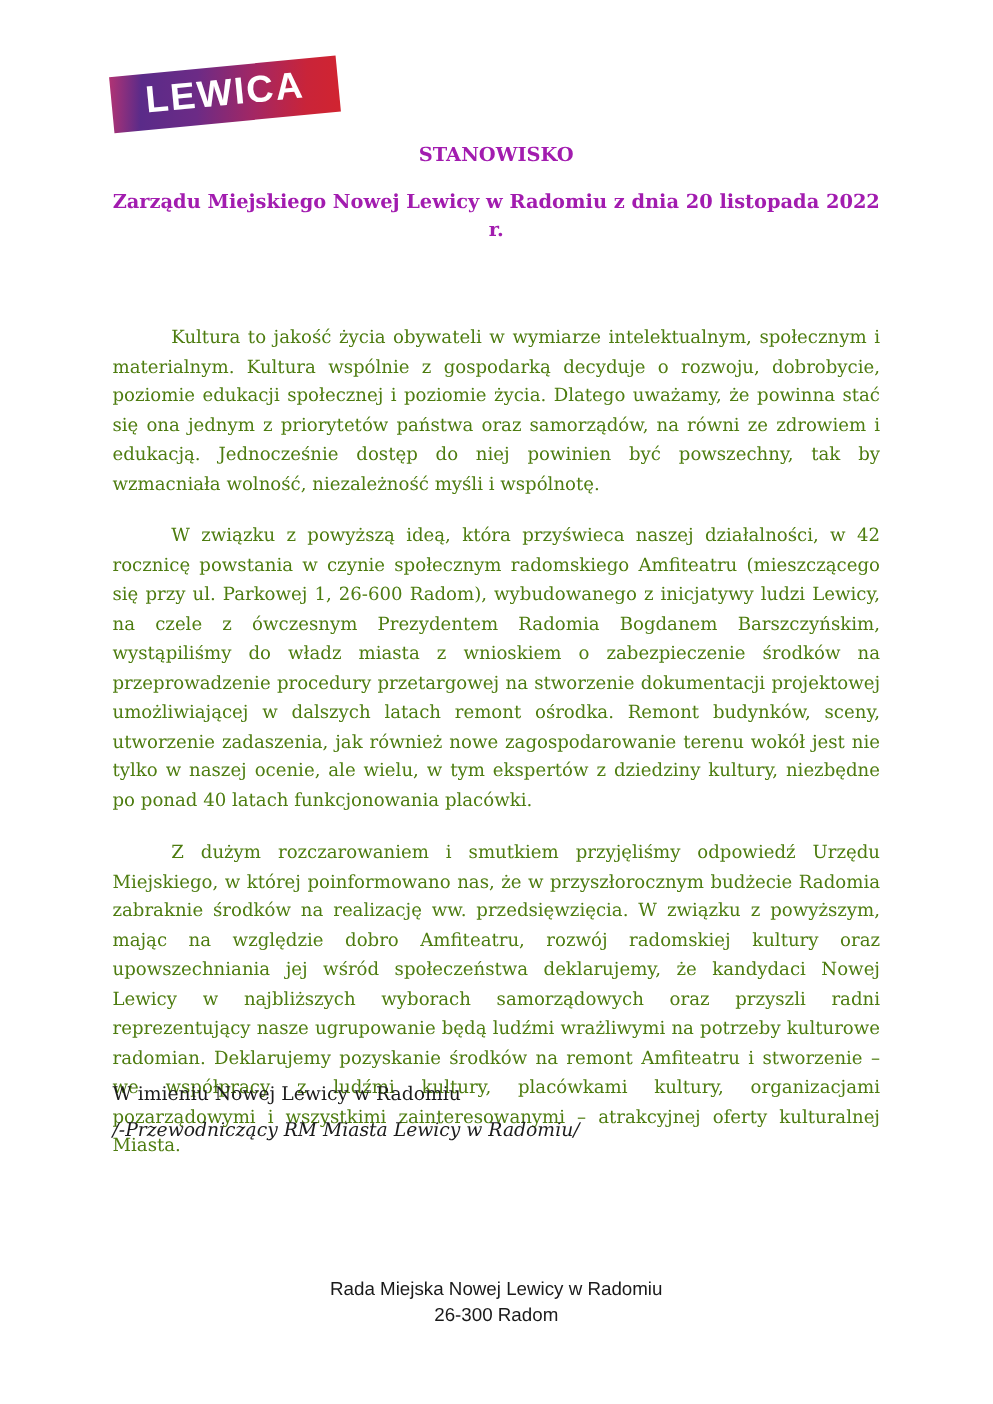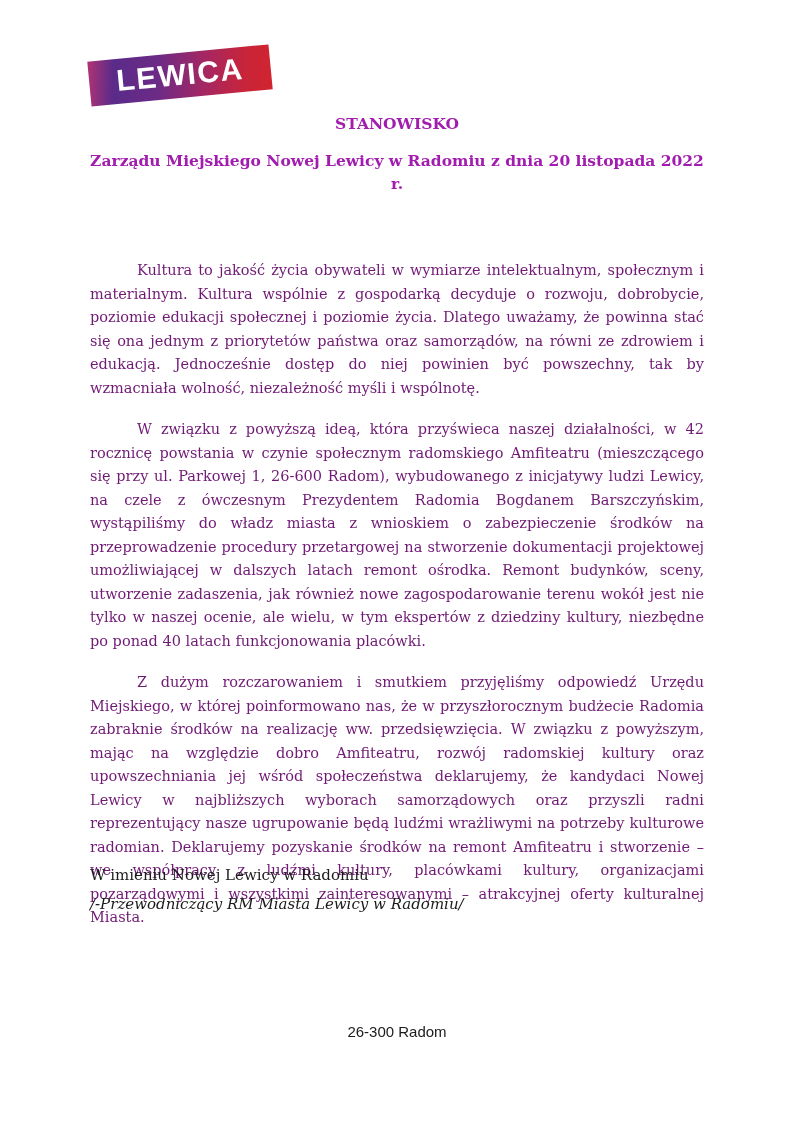--- a/index.html
+++ b/index.html
@@ -48,21 +48,21 @@
     white-space: pre-wrap;
   }
 
   
   .content {
     position: absolute;
     top: 259px; left: 90px; width: 614px;
     font-size: 14.5px;
     line-height: 23.5px;
     text-align: justify;
-    color: #701a75;
+    color: #4d7c0f;
   }
   .content p {
     margin: 0 0 18px 0;
     text-indent: 47px;
   }
 
   
   .signature {
     position: absolute;
     top: 861px; left: 90px; width: 614px;
@@ -101,14 +101,15 @@
   <p>W związku z powyższą ideą, która przyświeca naszej działalności, w 42 rocznicę powstania w czynie społecznym radomskiego Amfiteatru (mieszczącego się przy ul. Parkowej 1, 26-600 Radom), wybudowanego z inicjatywy ludzi Lewicy, na czele z ówczesnym Prezydentem Radomia Bogdanem Barszczyńskim, wystąpiliśmy do władz miasta z wnioskiem o zabezpieczenie środków na przeprowadzenie procedury przetargowej na stworzenie dokumentacji projektowej umożliwiającej w dalszych latach remont ośrodka. Remont budynków, sceny, utworzenie zadaszenia, jak również nowe zagospodarowanie terenu wokół jest nie tylko w naszej ocenie, ale wielu, w tym ekspertów z dziedziny kultury, niezbędne po ponad 40 latach funkcjonowania placówki.</p>
   <p>Z dużym rozczarowaniem i smutkiem przyjęliśmy odpowiedź Urzędu Miejskiego, w której poinformowano nas, że w przyszłorocznym budżecie Radomia zabraknie środków na realizację ww. przedsięwzięcia. W związku z powyższym, mając na względzie dobro Amfiteatru, rozwój radomskiej kultury oraz upowszechniania jej wśród społeczeństwa deklarujemy, że kandydaci Nowej Lewicy w najbliższych wyborach samorządowych oraz przyszli radni reprezentujący nasze ugrupowanie będą ludźmi wrażliwymi na potrzeby kulturowe radomian. Deklarujemy pozyskanie środków na remont Amfiteatru i stworzenie – we współpracy z ludźmi kultury, placówkami kultury, organizacjami pozarządowymi i wszystkimi zainteresowanymi – atrakcyjnej oferty kulturalnej Miasta.</p>
 </div>
 
 <div class="signature">
   <div class="sig-line">W imieniu Nowej Lewicy w Radomiu</div>
   <div class="sig-line sig-italic">/-Przewodniczący RM Miasta Lewicy w Radomiu/</div>
 </div>
 
 <div class="footer">
+  <div>Rada Miejska Nowej Lewicy w Radomiu</div>
   <div>26-300 Radom</div>
 </div>
 
 </body></html>

